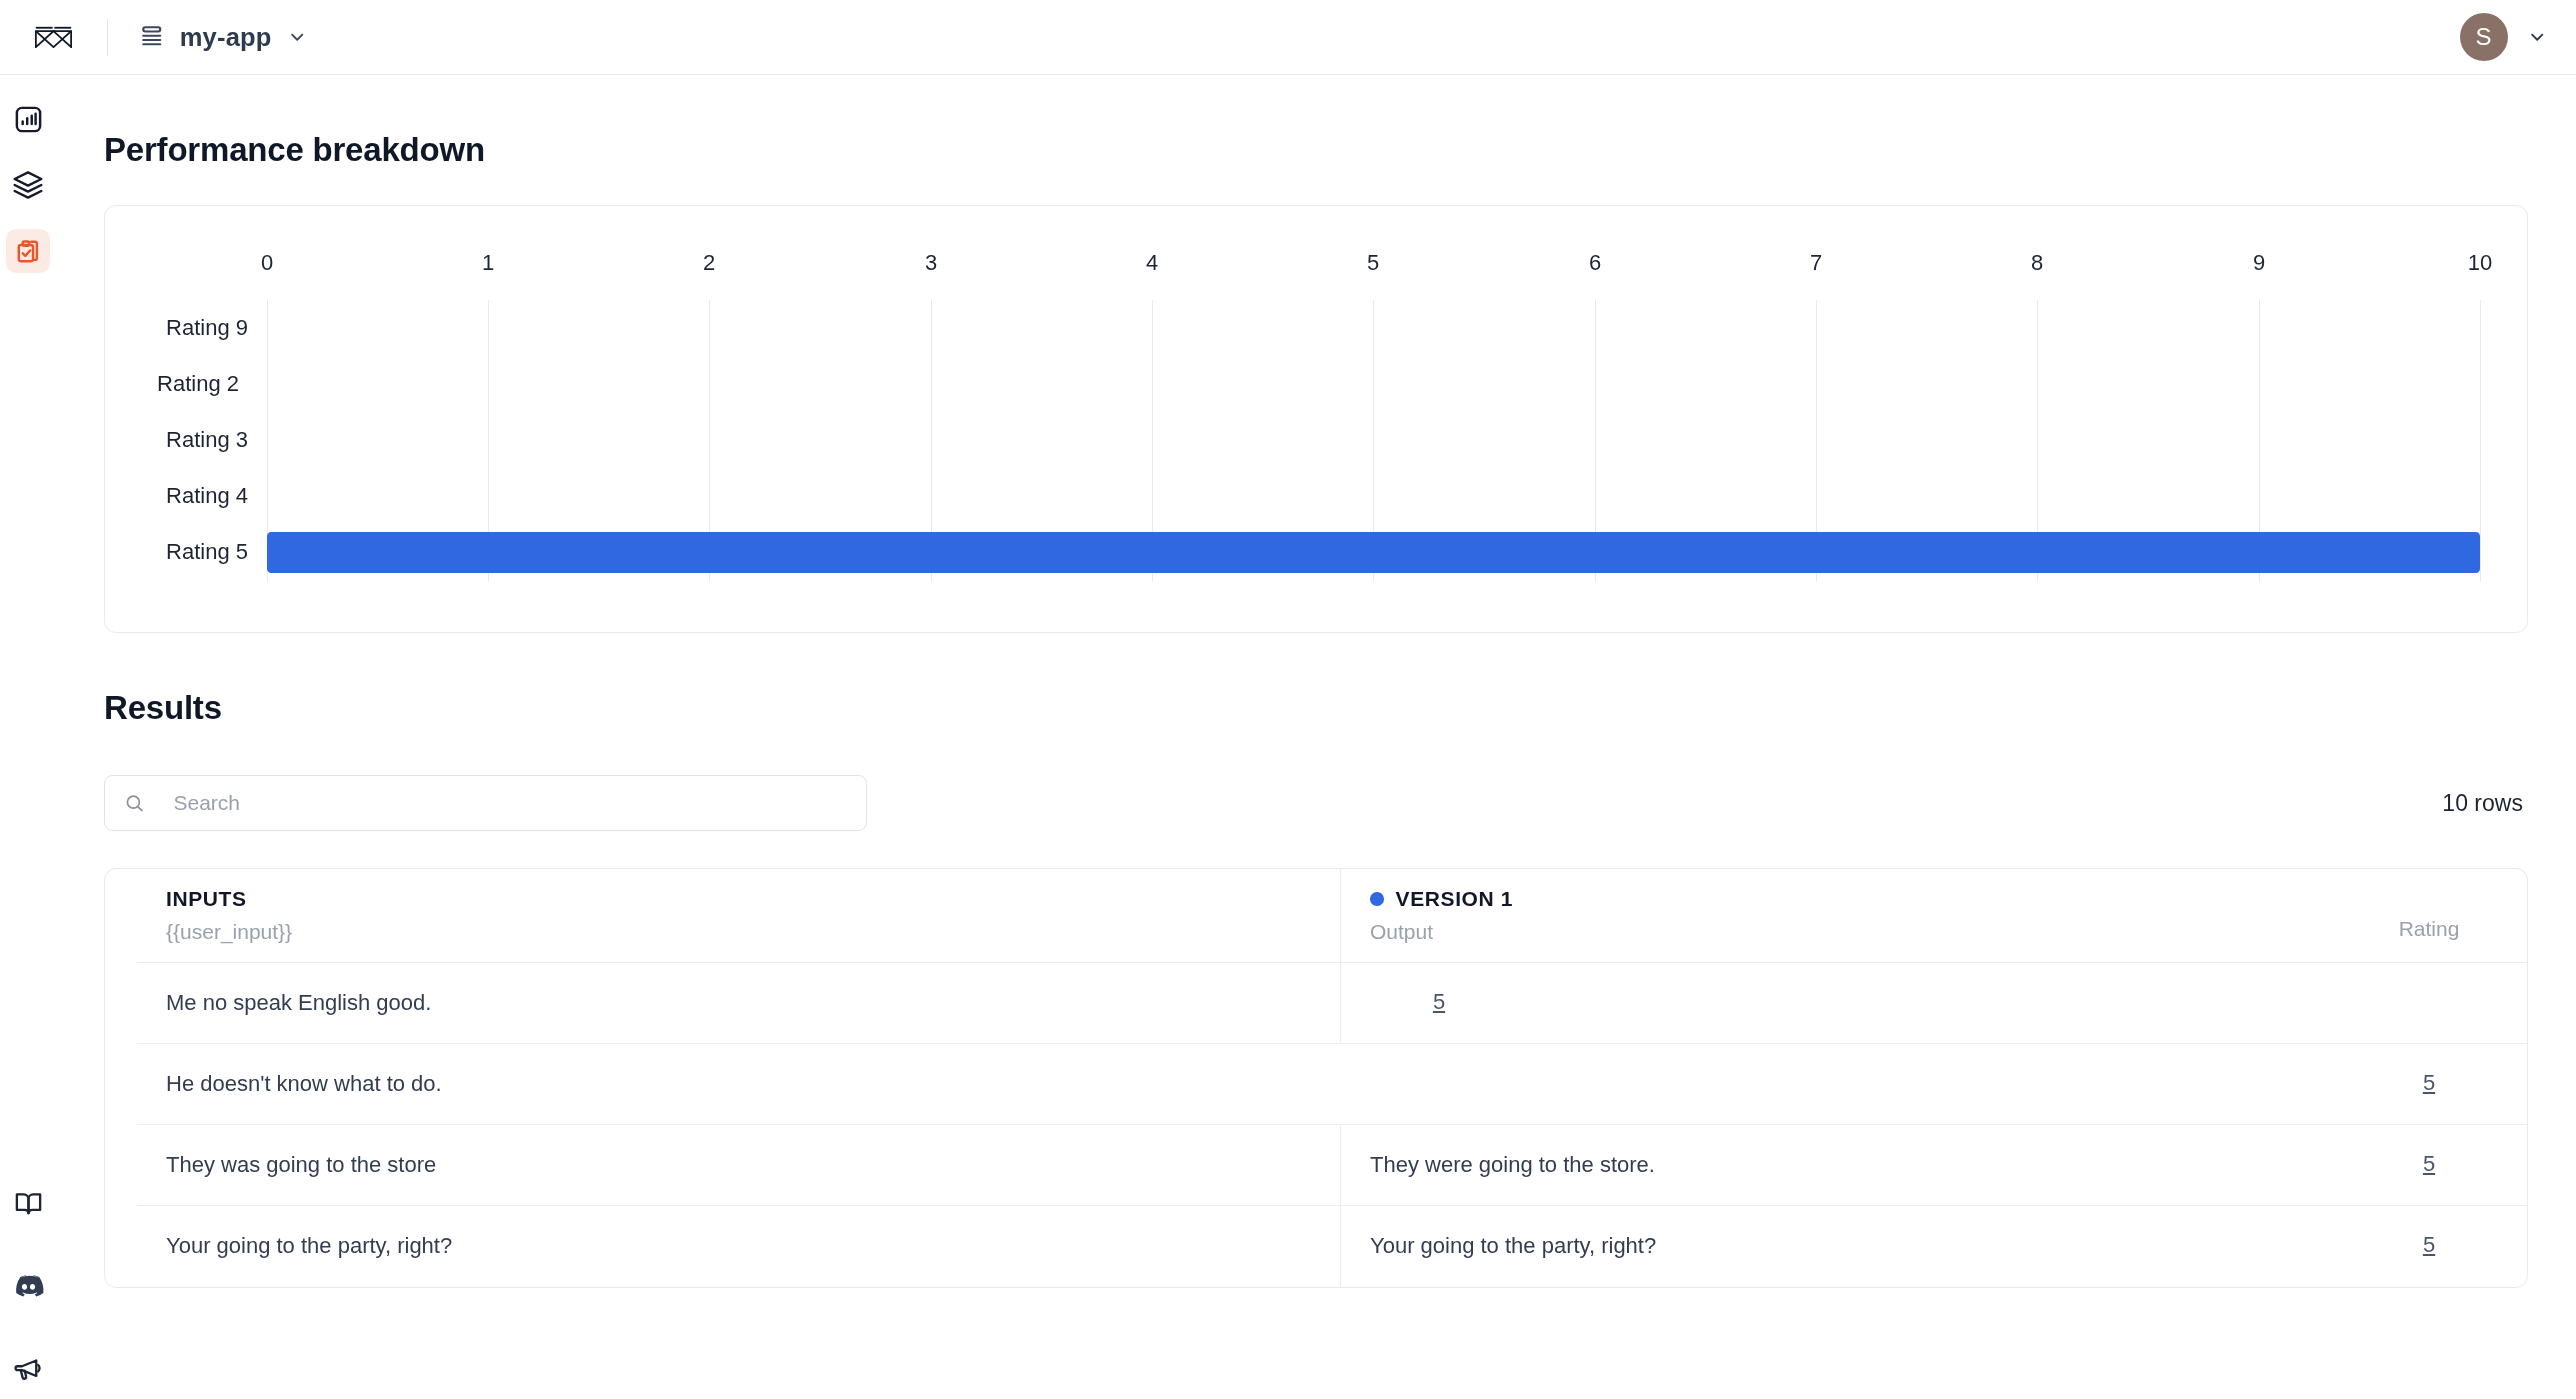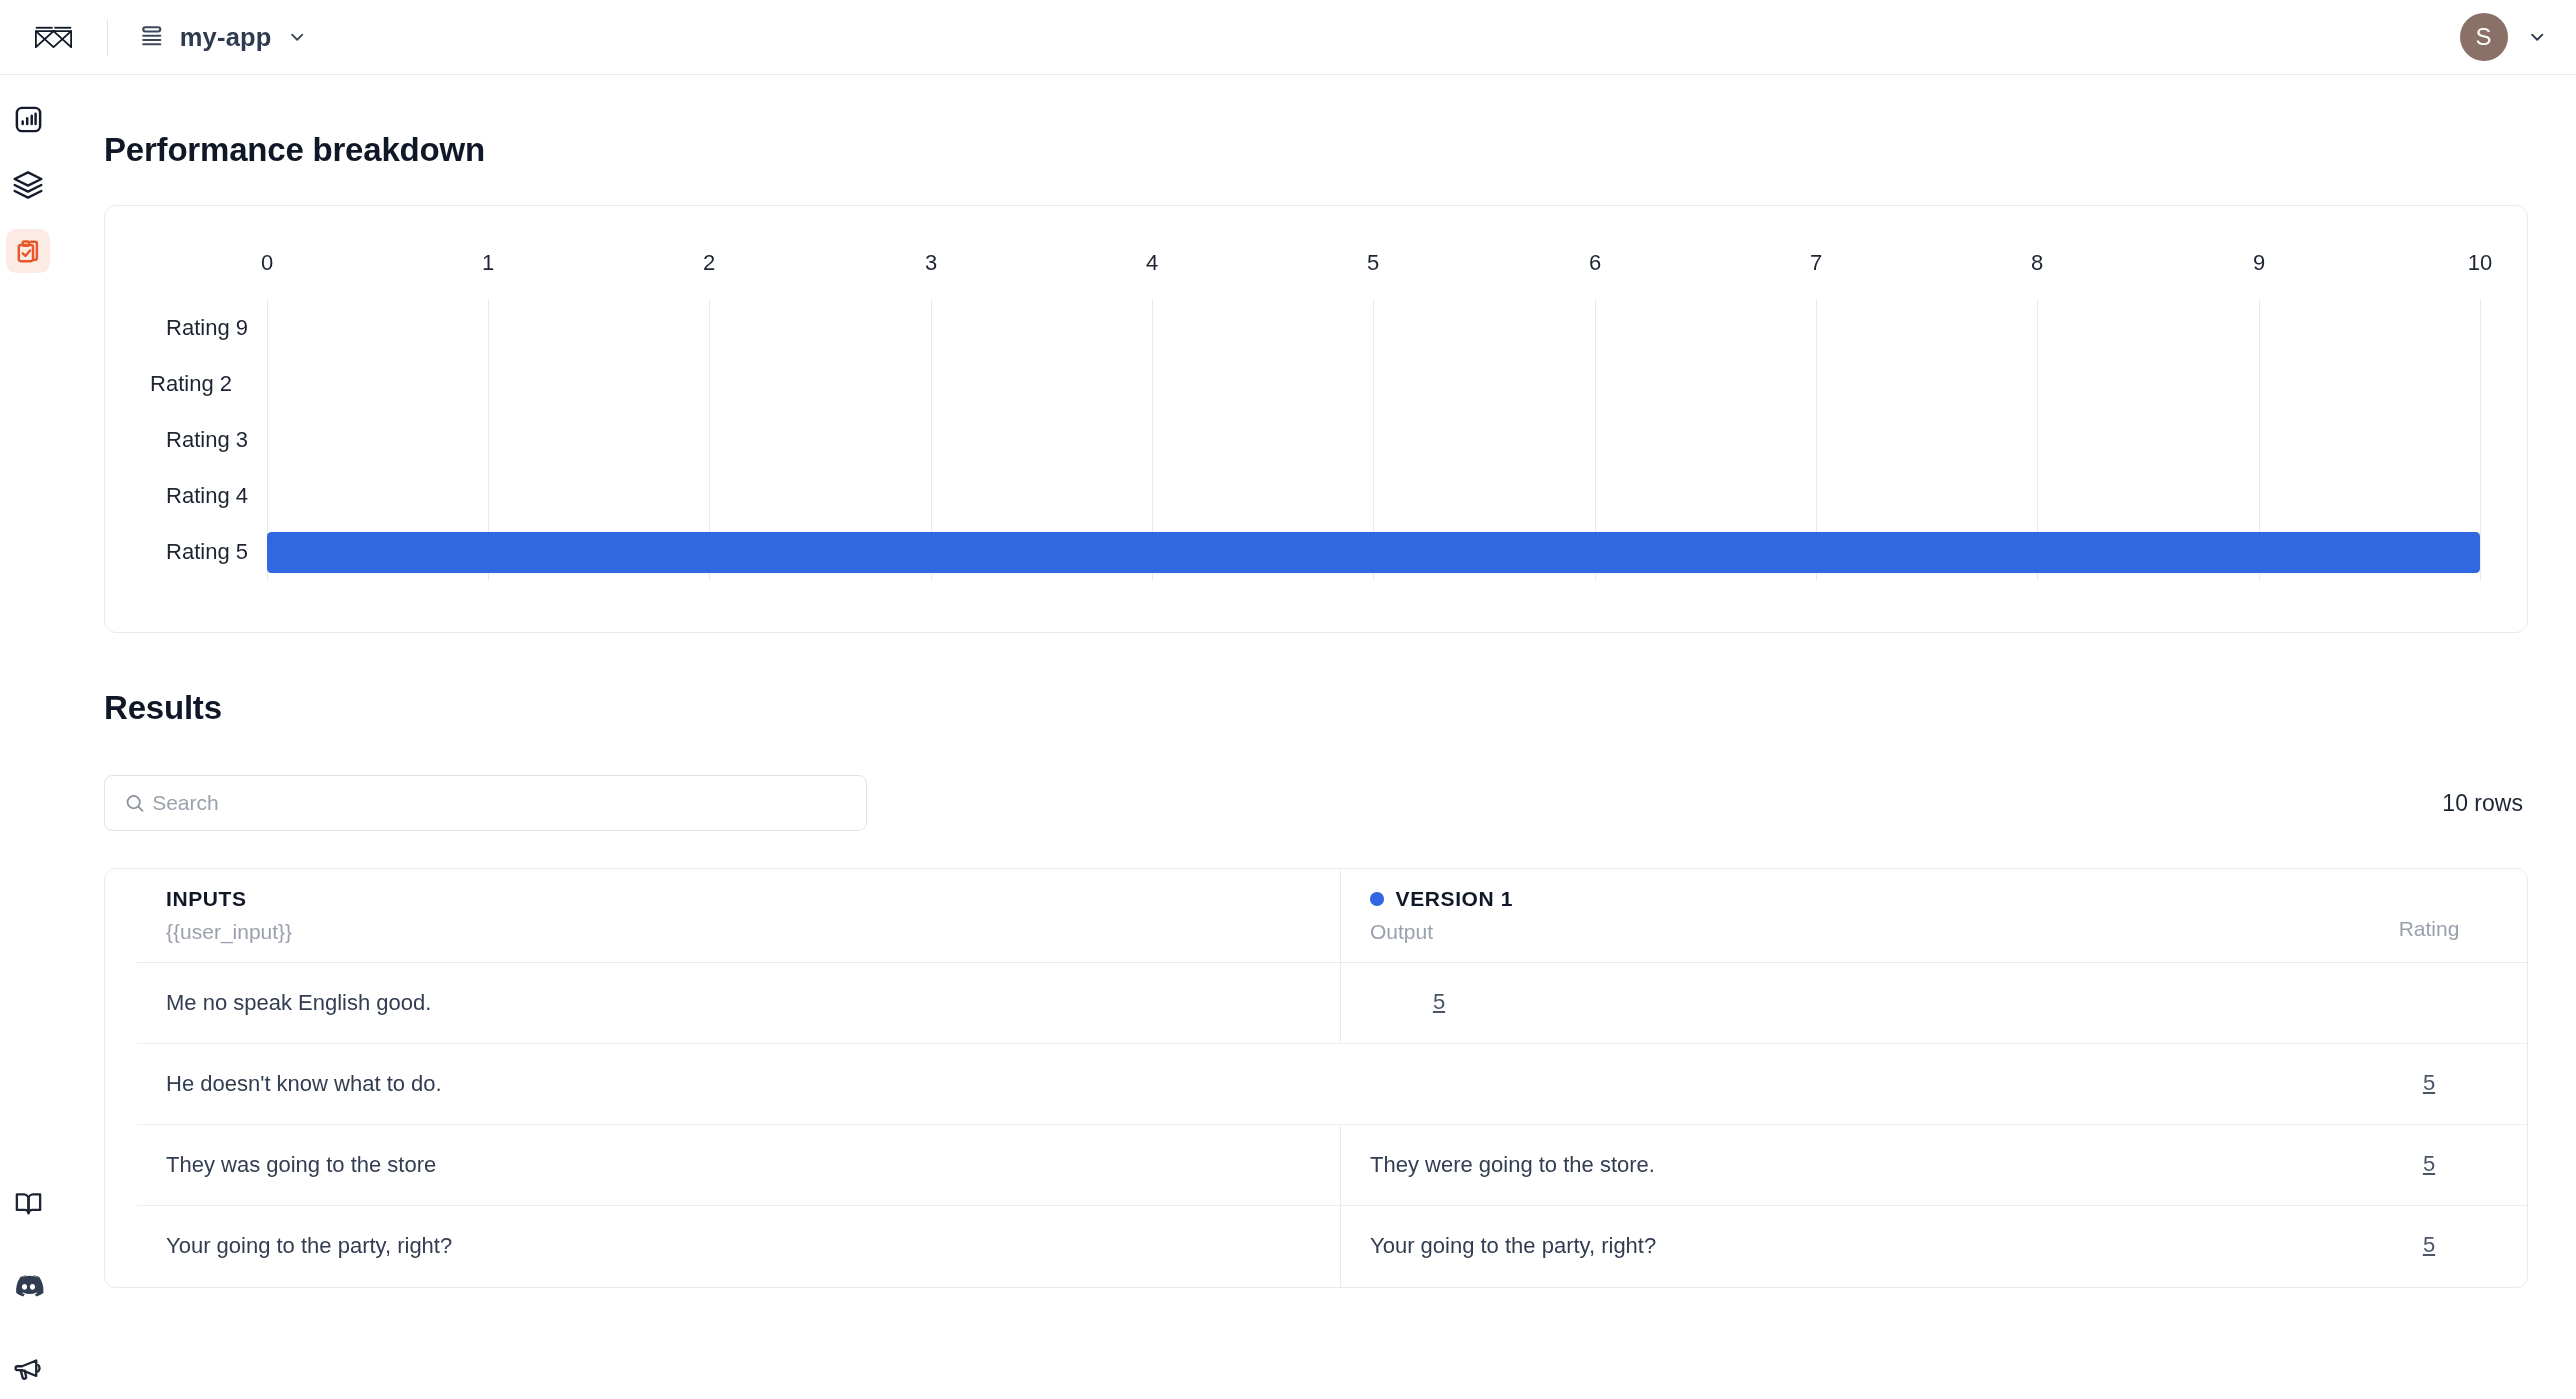--- a/index.html
+++ b/index.html
@@ -71,21 +71,21 @@
   .gridline { position: absolute; width: 0.9px; background: #e8e9ec; }
   .bar { position: absolute; border-radius: 4.3px; }
 
   
   .results-controls {
     margin-top: 48px; display: flex; align-items: center;
   }
   .search-box {
     width: 763px; height: 56px;
     border: 0.9px solid #e0e2e7; border-radius: 8.5px;
-    display: flex; align-items: center; gap: 7px; padding: 0 19px;
+    display: flex; align-items: center; gap: 29px; padding: 0 19px;
     background: #fff;
   }
   .search-input {
     border: none; outline: none; background: transparent;
     font-size: 21px; font-family: inherit; color: #1d2433; width: 100%;
   }
   .search-input::placeholder { color: #9aa1ad; }
   .rows-count { margin-left: auto; font-size: 23px; color: #1d2433; padding-right: 5.1px; }
 
   
@@ -234,21 +234,21 @@
         <div class="gridline" style="left: 1490px; top: 94px; height: 281px;"></div>
         <div class="x-tick" style="left: 1711px; top: 44px;">7</div>
         <div class="gridline" style="left: 1711px; top: 94px; height: 281px;"></div>
         <div class="x-tick" style="left: 1932px; top: 44px;">8</div>
         <div class="gridline" style="left: 1932px; top: 94px; height: 281px;"></div>
         <div class="x-tick" style="left: 2154px; top: 44px;">9</div>
         <div class="gridline" style="left: 2154px; top: 94px; height: 281px;"></div>
         <div class="x-tick" style="left: 2375px; top: 44px;">10</div>
         <div class="gridline" style="left: 2375px; top: 94px; height: 281px;"></div>
         <div class="x-tick" style="left: 143px; top: 122px; transform: translate(-100%, -50%);">Rating 9</div>
-        <div class="x-tick" style="left: 127px; top: 178px; transform: translate(-100%, -50%);">Rating 2</div>
+        <div class="x-tick" style="left: 134px; top: 178px; transform: translate(-100%, -50%);">Rating 2</div>
         <div class="x-tick" style="left: 143px; top: 234px; transform: translate(-100%, -50%);">Rating 3</div>
         <div class="x-tick" style="left: 143px; top: 290px; transform: translate(-100%, -50%);">Rating 4</div>
         <div class="x-tick" style="left: 143px; top: 346px; transform: translate(-100%, -50%);">Rating 5</div>
         <div class="bar" title="Rating 5: 10" style="left: 162px; width: 2213px; top: 326px; height: 41px; background: rgb(47, 104, 224);"></div>
       </div>
   </div>
 
   <h2 class="section-title">Results</h2>
 
   <div class="results-controls">

